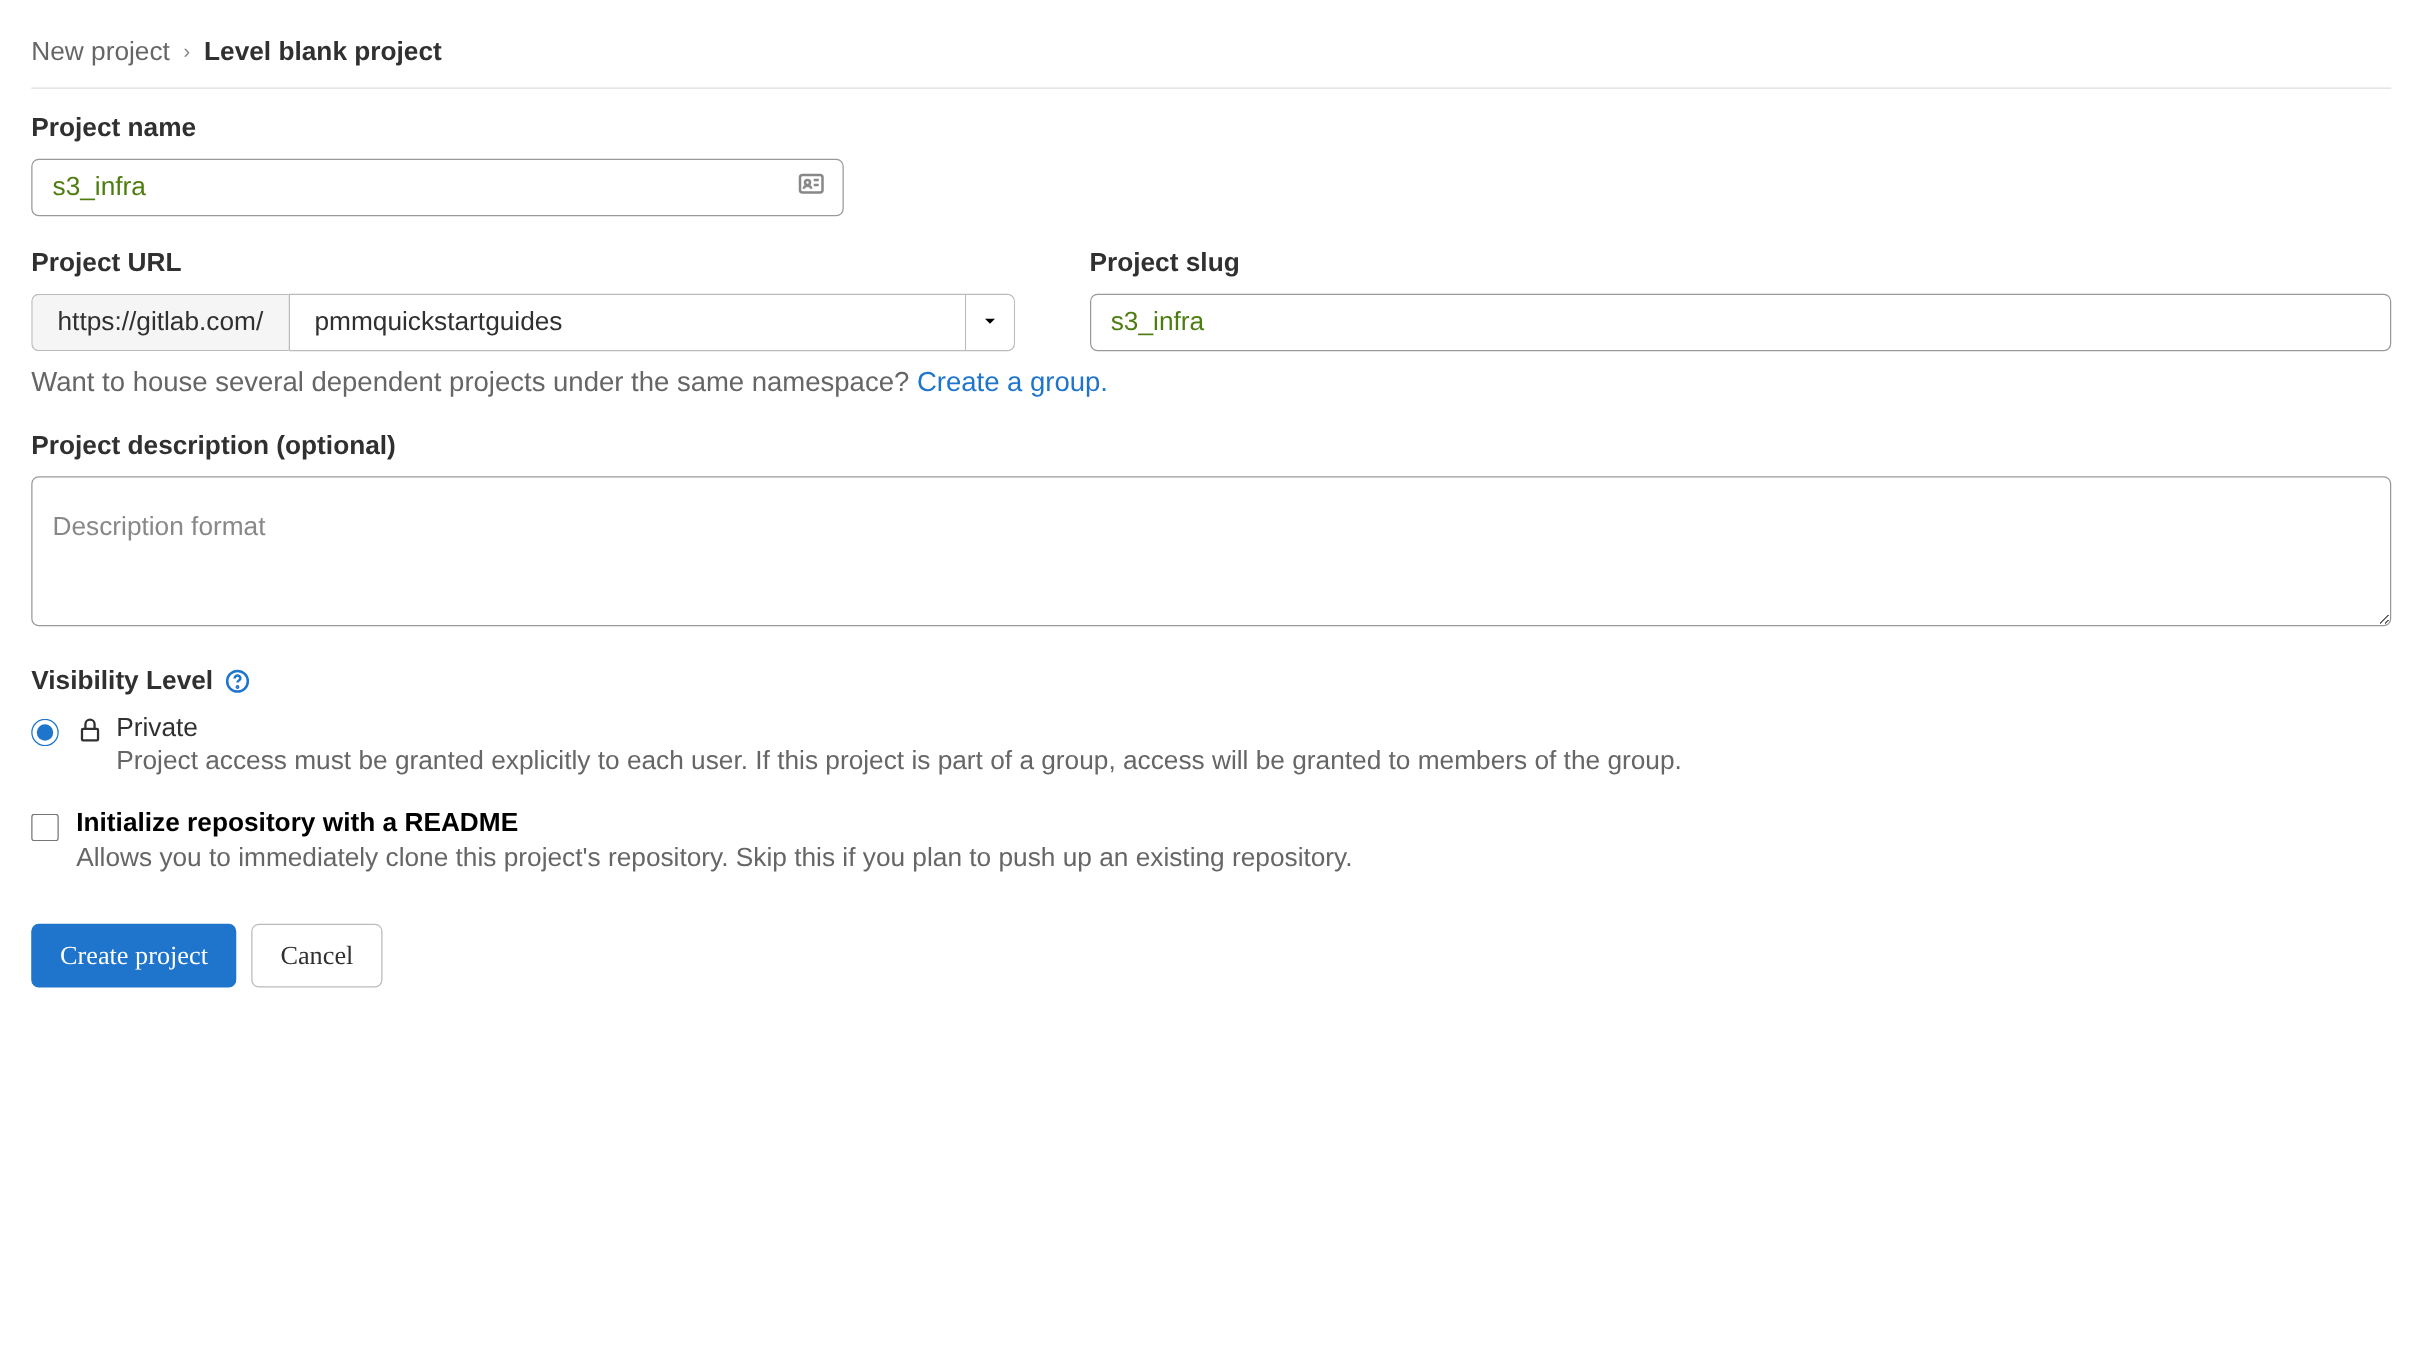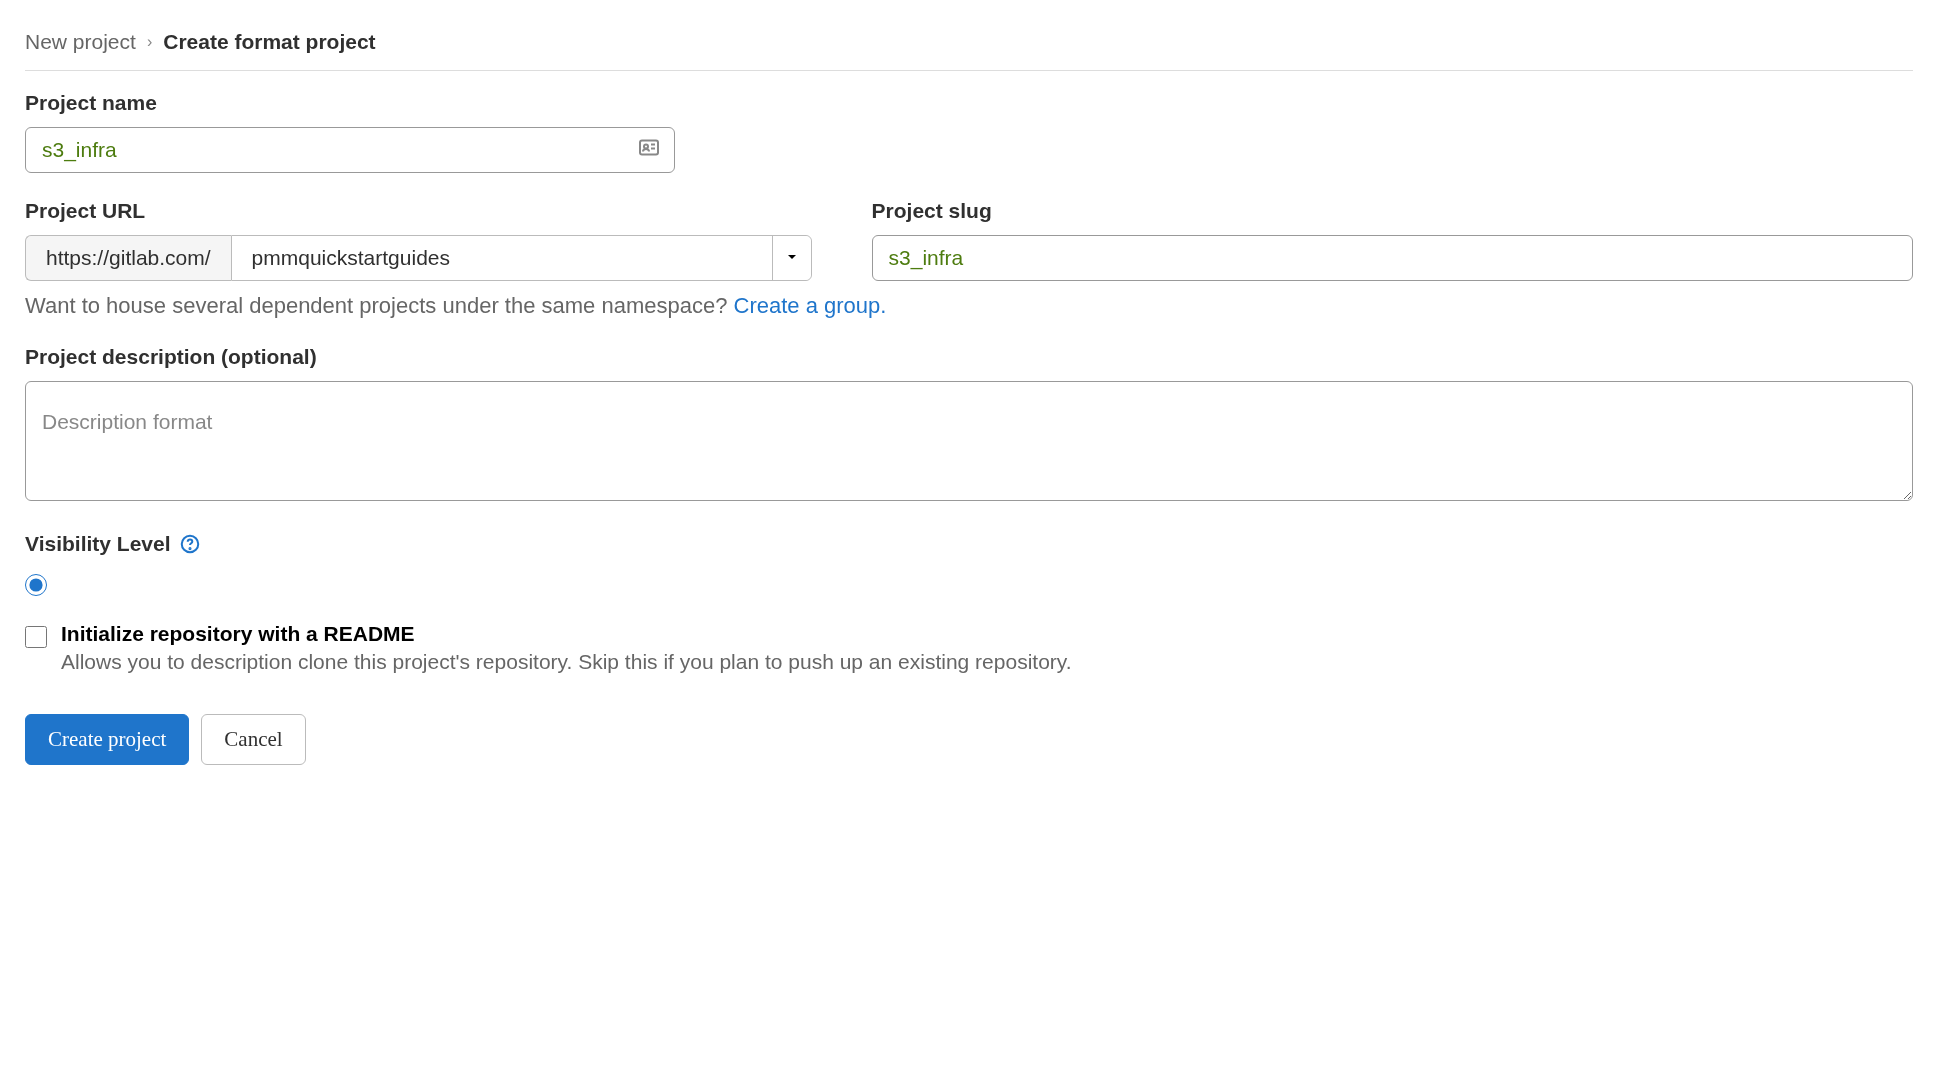--- a/index.html
+++ b/index.html
@@ -219,21 +219,21 @@
       color: #303030;
       border: 1px solid #bbb;
     }
   </style>
 </head>
 <body>
 
 <div class="breadcrumb">
   <a href="#" class="breadcrumb-link">New project</a>
   <span class="breadcrumb-sep">›</span>
-  <span class="breadcrumb-current">Create format project</span>
+  <span class="breadcrumb-current">Level blank project</span>
 </div>
 
 <div class="form-group">
   <label class="form-label">Project name</label>
   <div class="input-wrapper">
     <input type="text" class="text-input project-name-input" value="s3_infra" style="">
     <span class="input-icon">
       <svg width="24" height="24" viewBox="0 0 24 24" fill="none" stroke="currentColor" stroke-width="2">
         <rect x="3" y="5" width="18" height="14" rx="2"></rect>
         <circle cx="9" cy="11" r="2"></circle>
@@ -284,27 +284,39 @@
     <span class="help-icon">
       <svg width="22" height="22" viewBox="0 0 24 24" fill="none" stroke="currentColor" stroke-width="2.2">
         <circle cx="12" cy="12" r="9"></circle>
         <path d="M9.5 9.5a2.5 2.5 0 015 0c0 1.5-2.5 2-2.5 3.5"></path>
         <circle cx="12" cy="17" r="0.6" fill="currentColor"></circle>
       </svg>
     </span>
   </div>
   <div class="radio-row">
     <input type="radio" class="radio-input" checked="" style="">
+    <div class="radio-content">
+      <span class="lock-icon">
+        <svg width="22" height="22" viewBox="0 0 24 24" fill="none" stroke="#303030" stroke-width="2">
+          <rect x="5" y="11" width="14" height="10" rx="1"></rect>
+          <path d="M8 11V7a4 4 0 018 0v4"></path>
+        </svg>
+      </span>
+      <div class="radio-text">
+        <div class="radio-title">Private</div>
+        <div class="radio-desc">Project access must be granted explicitly to each user. If this project is part of a group, access will be granted to members of the group.</div>
+      </div>
+    </div>
   </div>
 </div>
 
 <div class="checkbox-row">
   <input type="checkbox" class="checkbox-input" style="">
   <div class="checkbox-text">
     <div class="checkbox-title">Initialize repository with a README</div>
-    <div class="checkbox-desc">Allows you to description clone this project's repository. Skip this if you plan to push up an existing repository.</div>
+    <div class="checkbox-desc">Allows you to immediately clone this project's repository. Skip this if you plan to push up an existing repository.</div>
   </div>
 </div>
 
 <div class="button-row">
   <button class="btn btn-primary">Create project</button>
   <button class="btn btn-secondary">Cancel</button>
 </div>
 
 </body></html>

